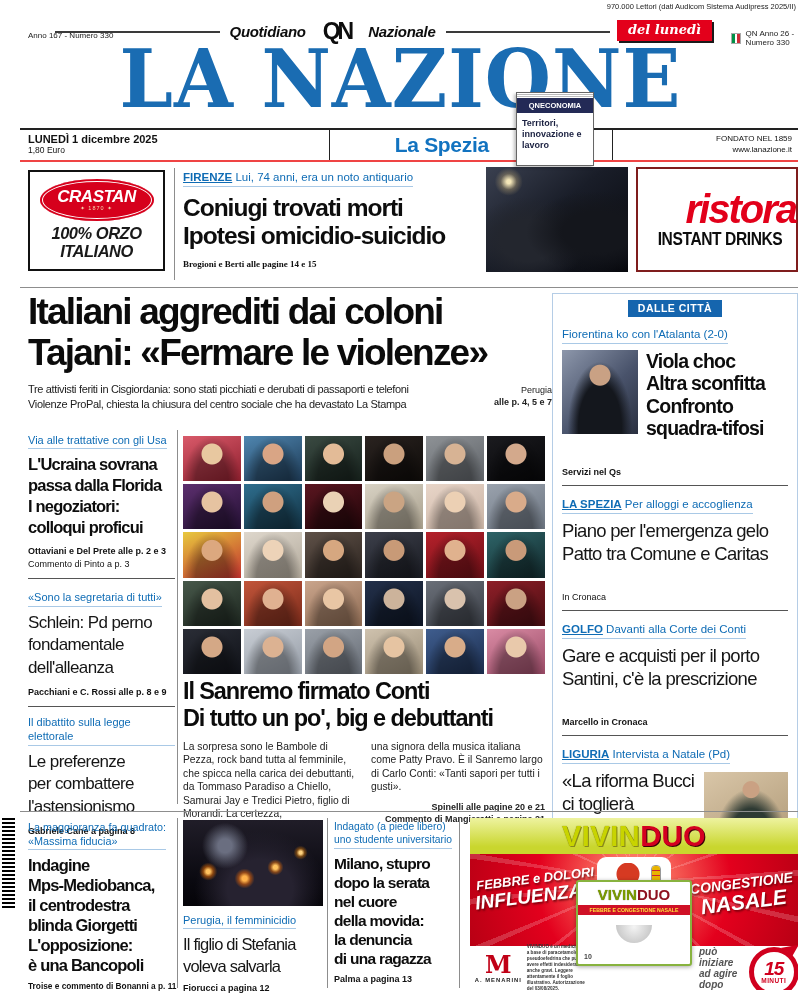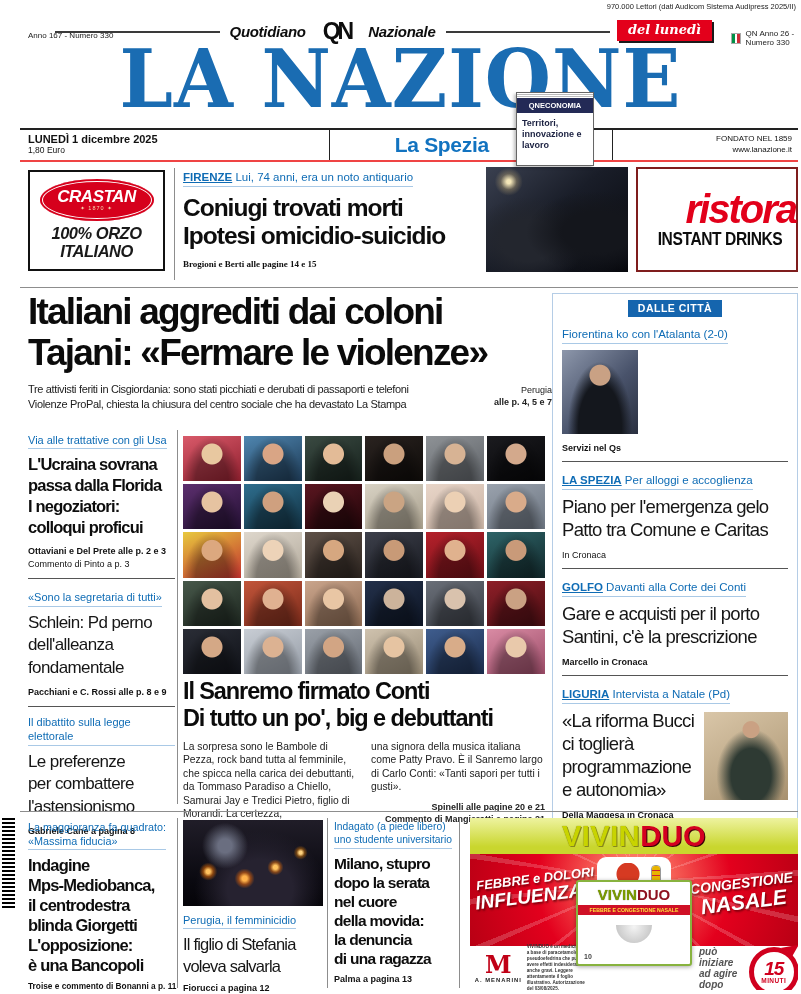--- a/index.html
+++ b/index.html
@@ -91,21 +91,21 @@
       letter-spacing:0.5px;padding:2px 10px 3px;}
   .rail .kicker{font-size:11.5px;}
   .fio-row{display:flex;gap:8px;margin-top:6px;}
   .photo-vanoli{width:76px;height:84px;flex:none;
       background:
         radial-gradient(circle at 50% 30%, #c9a184 10px, rgba(0,0,0,0) 11px),
         radial-gradient(ellipse at 50% 92%, #14171d 40%, rgba(0,0,0,0) 60%),
         linear-gradient(135deg,#8d97ab,#49536b 55%,#2a3040);}
   .h-rail-bold{font-size:19.5px;line-height:22.5px;font-weight:bold;letter-spacing:-0.8px;color:#0d0d0d;}
   .h-rail-light{font-size:18.5px;line-height:23px;font-weight:400;letter-spacing:-0.7px;color:#161616;margin-top:5px;}
-  .rail .byline,.rail .byline-light{display:block;margin-top:9px;}
+  .rail .byline,.rail .byline-light{display:block;margin-top:27px;}
   .lig-row{display:flex;gap:6px;margin-top:5px;}
   .lig-h{flex:1;}
   .photo-natale{width:84px;height:88px;flex:none;margin-top:3px;
       background:
         radial-gradient(circle at 56% 20%, #caa183 8px, rgba(0,0,0,0) 9px),
         radial-gradient(ellipse at 56% 72%, #2e3a33 30%, rgba(0,0,0,0) 52%),
         linear-gradient(150deg,#d9c6a8,#bda887 60%,#a8916f);}
 
   
   .leftcol{position:absolute;left:28px;top:430px;width:147px;}
@@ -292,20 +292,26 @@
     </div>
   </div>
 
   <div class="rail">
     <div class="badge">DALLE CITTÀ</div>
 
     <div>
       <span class="kicker">Fiorentina ko con l'Atalanta (2-0)</span>
       <div class="fio-row">
         <div class="photo-vanoli"></div>
+        <div class="h-rail-bold">
+          <div>Viola choc</div>
+          <div>Altra sconfitta</div>
+          <div>Confronto</div>
+          <div>squadra-tifosi</div>
+        </div>
       </div>
       <span class="byline">Servizi nel Qs</span>
     </div>
     <div class="sep"></div>
 
     <div>
       <span class="kicker"><span class="tag">LA SPEZIA</span><span> Per alloggi e accoglienza</span></span>
       <div class="h-rail-light">
         <div>Piano per l'emergenza gelo</div>
         <div>Patto tra Comune e Caritas</div>
@@ -350,22 +356,22 @@
       </div>
       <span class="byline">Ottaviani e Del Prete alle p. 2 e 3</span>
       <span class="byline-light" style="display:block;margin-top:1px">Commento di Pinto a p. 3</span>
     </div>
     <div class="sep"></div>
 
     <div>
       <span class="kicker">«Sono la segretaria di tutti»</span>
       <div class="h-left-light">
         <div>Schlein: Pd perno</div>
+        <div>fondamentale</div>
         <div>dell'alleanza</div>
-        <div>fondamentale</div>
       </div>
       <span class="byline">Pacchiani e C. Rossi alle p. 8 e 9</span>
     </div>
     <div class="sep"></div>
 
     <div>
       <span class="kicker">Il dibattito sulla legge elettorale</span>
       <div class="h-left-light">
         <div>Le preferenze</div>
         <div>per combattere</div>

